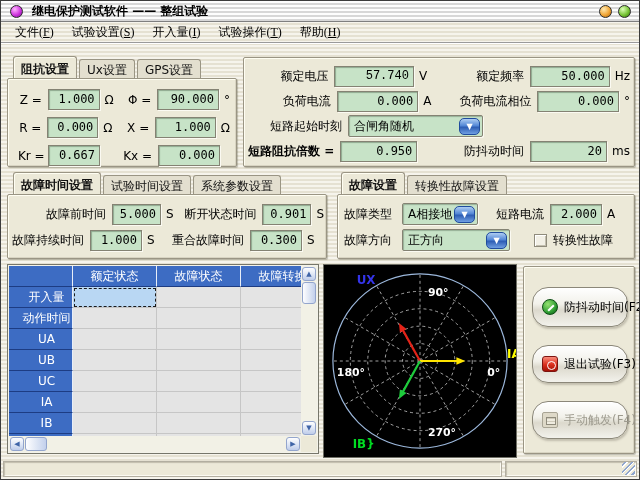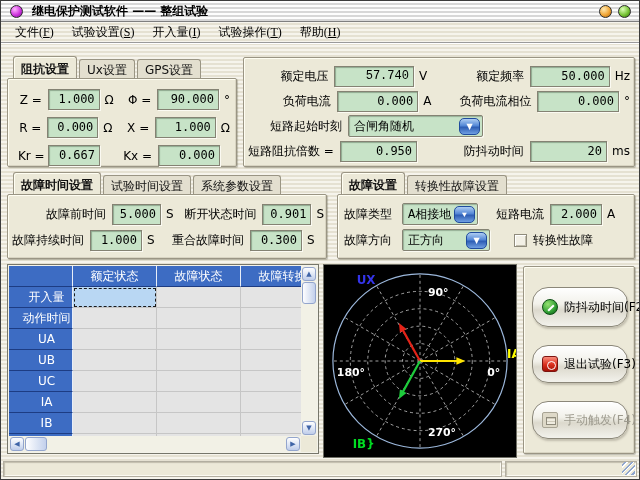--- a/index.html
+++ b/index.html
@@ -184,21 +184,21 @@
       <span class="funit">°</span>
     </div>
     <div class="frow" style="height:24px; margin-top:1px;">
       <span class="flabel" style="width:100px;">短路起始时刻</span>
       <span class="dropdown" style="width:135px;">
         <span class="dtext">合闸角随机</span>
         <span class="darrow">▼</span>
       </span>
     </div>
     <div class="frow" style="height:24px; margin-top:1px;">
-      <span class="flabel" style="width:100px;">短路阻抗倍数 =</span>
+      <span class="flabel" style="width:100px;font-weight:bold;">短路阻抗倍数 =</span>
       <span class="fvalue" style="width:92px;">0.950</span>
       <span class="funit" style="width:24px;"></span>
       <span class="flabel" style="width:110px;">防抖动时间</span>
       <span class="fvalue" style="width:92px;">20</span>
       <span class="funit">ms</span>
     </div>
   </div>
 
   <div class="tabstrip" style="left:12px; top:171px;">
     <span class="tab active">故障时间设置</span>
@@ -224,31 +224,31 @@
     </div>
   </div>
 
   <div class="tabstrip" style="left:340px; top:171px;">
     <span class="tab active">故障设置</span>
     <span class="tab">转换性故障设置</span>
   </div>
   <div class="gbox" style="left:336px; top:193px; width:298px; height:65px; padding:7px 2px 4px 6px;">
     <div class="frow" style="height:24px;">
       <span class="flabel" style="width:58px; text-align:left;">故障类型</span>
-      <span class="dropdown" style="width:76px;font-family:Liberation Mono, monospace;">
+      <span class="dropdown" style="width:76px;">
         <span class="dtext">A相接地</span>
         <span class="darrow">▼</span>
       </span>
       <span class="flabel" style="width:72px;">短路电流</span>
       <span class="fvalue" style="width:52px;">2.000</span>
       <span class="funit">A</span>
     </div>
     <div class="frow" style="height:24px; margin-top:2px;">
       <span class="flabel" style="width:58px; text-align:left;">故障方向</span>
-      <span class="dropdown" style="width:88px;">
+      <span class="dropdown" style="width:108px;">
         <span class="dtext">正方向</span>
         <span class="darrow">▼</span>
       </span>
       <span style="width:24px;"></span>
       <span class="checkbox"></span>
       <span>转换性故障</span>
     </div>
   </div>
 
   <div class="table-widget">

